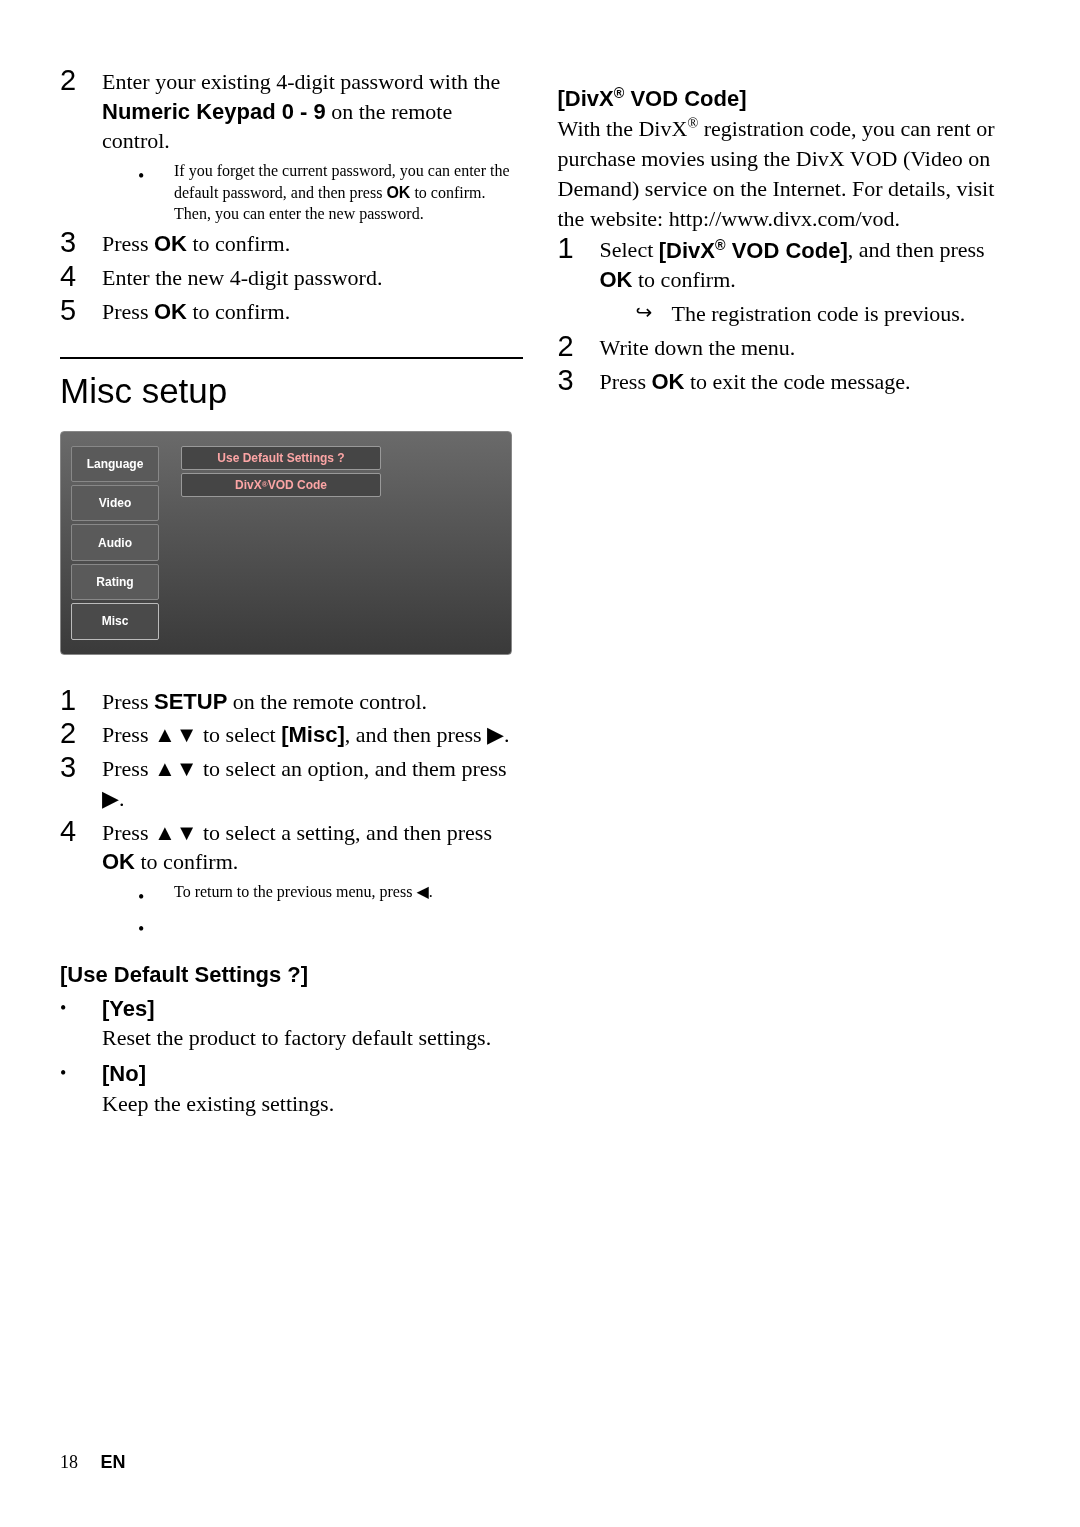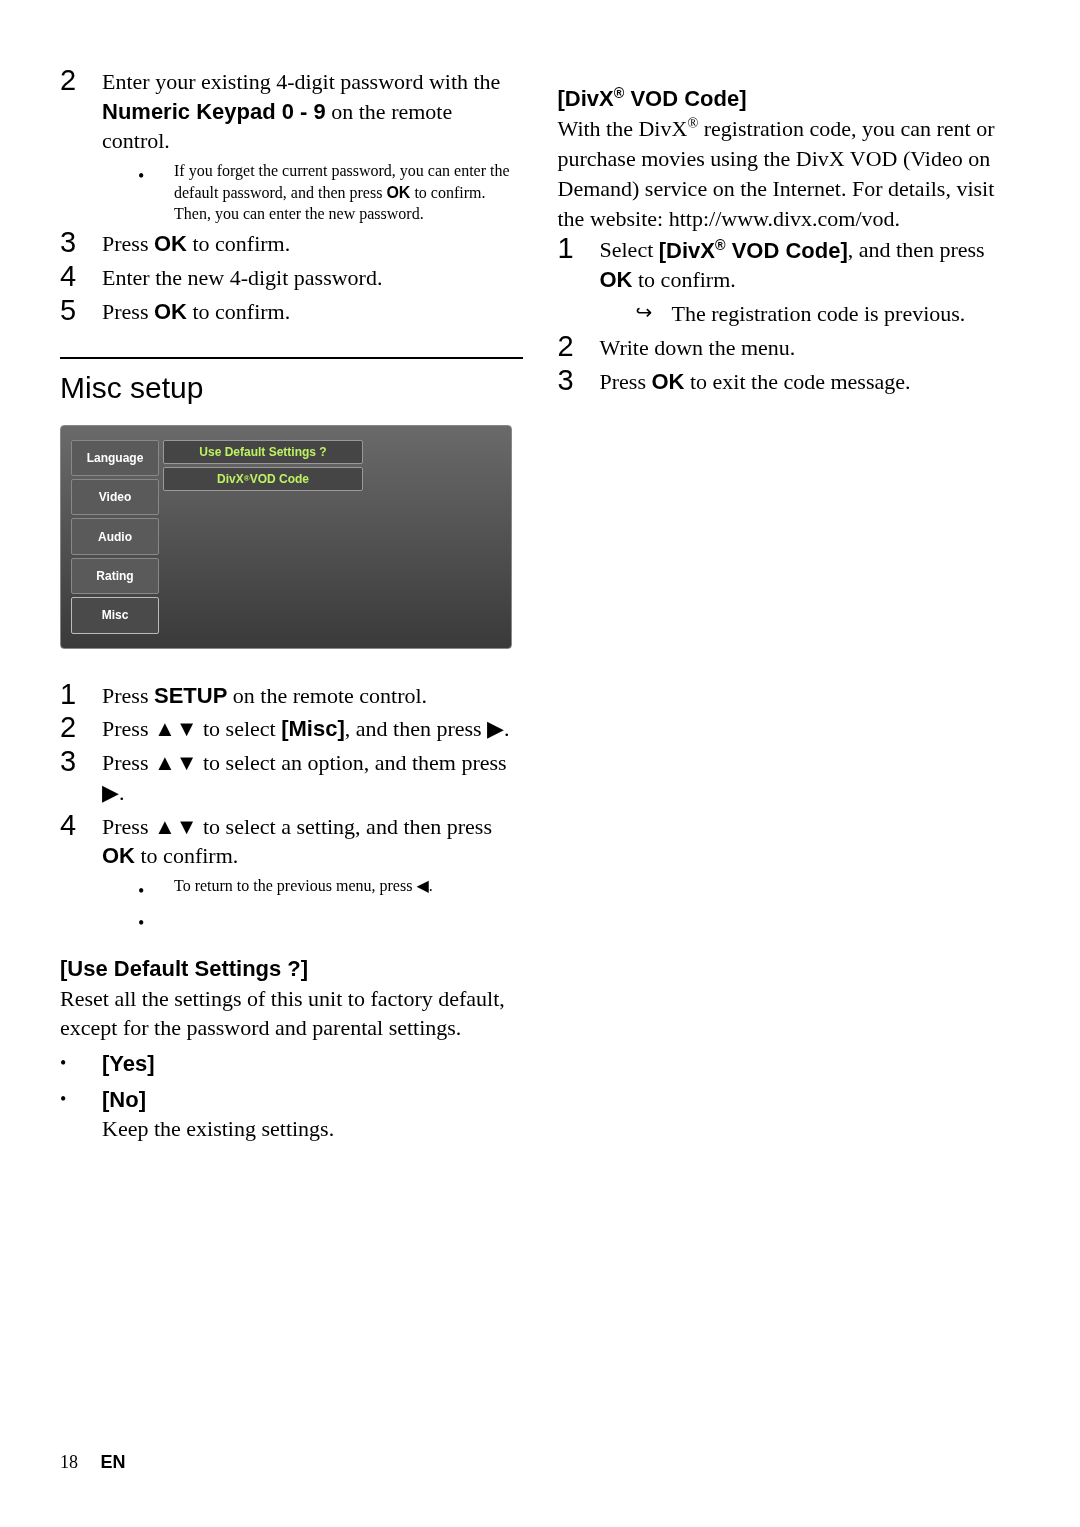--- a/index.html
+++ b/index.html
@@ -68,35 +68,35 @@
   }
   .bold { font-weight: bold; font-family: Arial, sans-serif; }
   .hr {
     border: none;
     border-top: 2.5px solid #000;
     margin: 30px 0 12px 0;
     width: 100%;
   }
   h2 {
     font-family: Arial, sans-serif;
-    font-size: 30px;
+    font-size: 35px;
     font-weight: normal;
     margin-bottom: 20px;
   }
   .menu {
     width: 452px;
     height: 224px;
     background: linear-gradient(#6a6a6a, #3a3a3a);
     border: 1px solid #888;
     border-radius: 4px;
     position: relative;
     margin-bottom: 30px;
     padding: 14px 10px;
     display: flex;
-    gap: 4px;
+    gap: 22px;
   }
   .menu-tabs {
     display: flex;
     flex-direction: column;
     gap: 3px;
   }
   .tab {
     width: 88px;
     height: 38px;
     border: 1px solid #888;
@@ -118,21 +118,21 @@
     flex: 1;
     display: flex;
     flex-direction: column;
     gap: 3px;
   }
   .opt {
     height: 24px;
     border: 1px solid #999;
     border-radius: 2px;
     background: #454545;
-    color: #bef264;
+    color: #fca5a5;
     font-family: Arial, sans-serif;
     font-size: 12px;
     font-weight: bold;
     display: flex;
     align-items: center;
     justify-content: center;
     width: 200px;
   }
   .section-head {
     font-family: Arial, sans-serif;
@@ -231,25 +231,24 @@
           <div class="step-body">Press ▲▼ to select a setting, and then press <span class="bold">OK</span> to confirm.<div class="sub-bullet">
               <div class="dot">•</div>
               <div class="sb-body">To return to the previous menu, press ◀.</div>
             </div><div class="sub-bullet">
               <div class="dot">•</div>
             </div></div>
         </div>
       </div>
 
     <div class="section-head">[Use Default Settings ?]</div>
-    <div class="body-text">Reset all the settings of this unit to factory default, except for the password and parental settings.</div>
     <div id="uds-opts">
         <div class="top-bullet">
           <div class="dot">•</div>
-          <div class="tb-body"><span class="bold">[Yes]</span><br></div>
+          <div class="tb-body"><span class="bold">[Yes]</span><br><span>Reset the product to factory default settings.</span></div>
         </div>
         <div class="top-bullet">
           <div class="dot">•</div>
           <div class="tb-body"><span class="bold">[No]</span><br><span>Keep the existing settings.</span></div>
         </div>
       </div>
   </div>
 
   <div class="col">
     <div class="section-head" id="vod-head">[DivX<sup>®</sup> VOD Code]</div>

